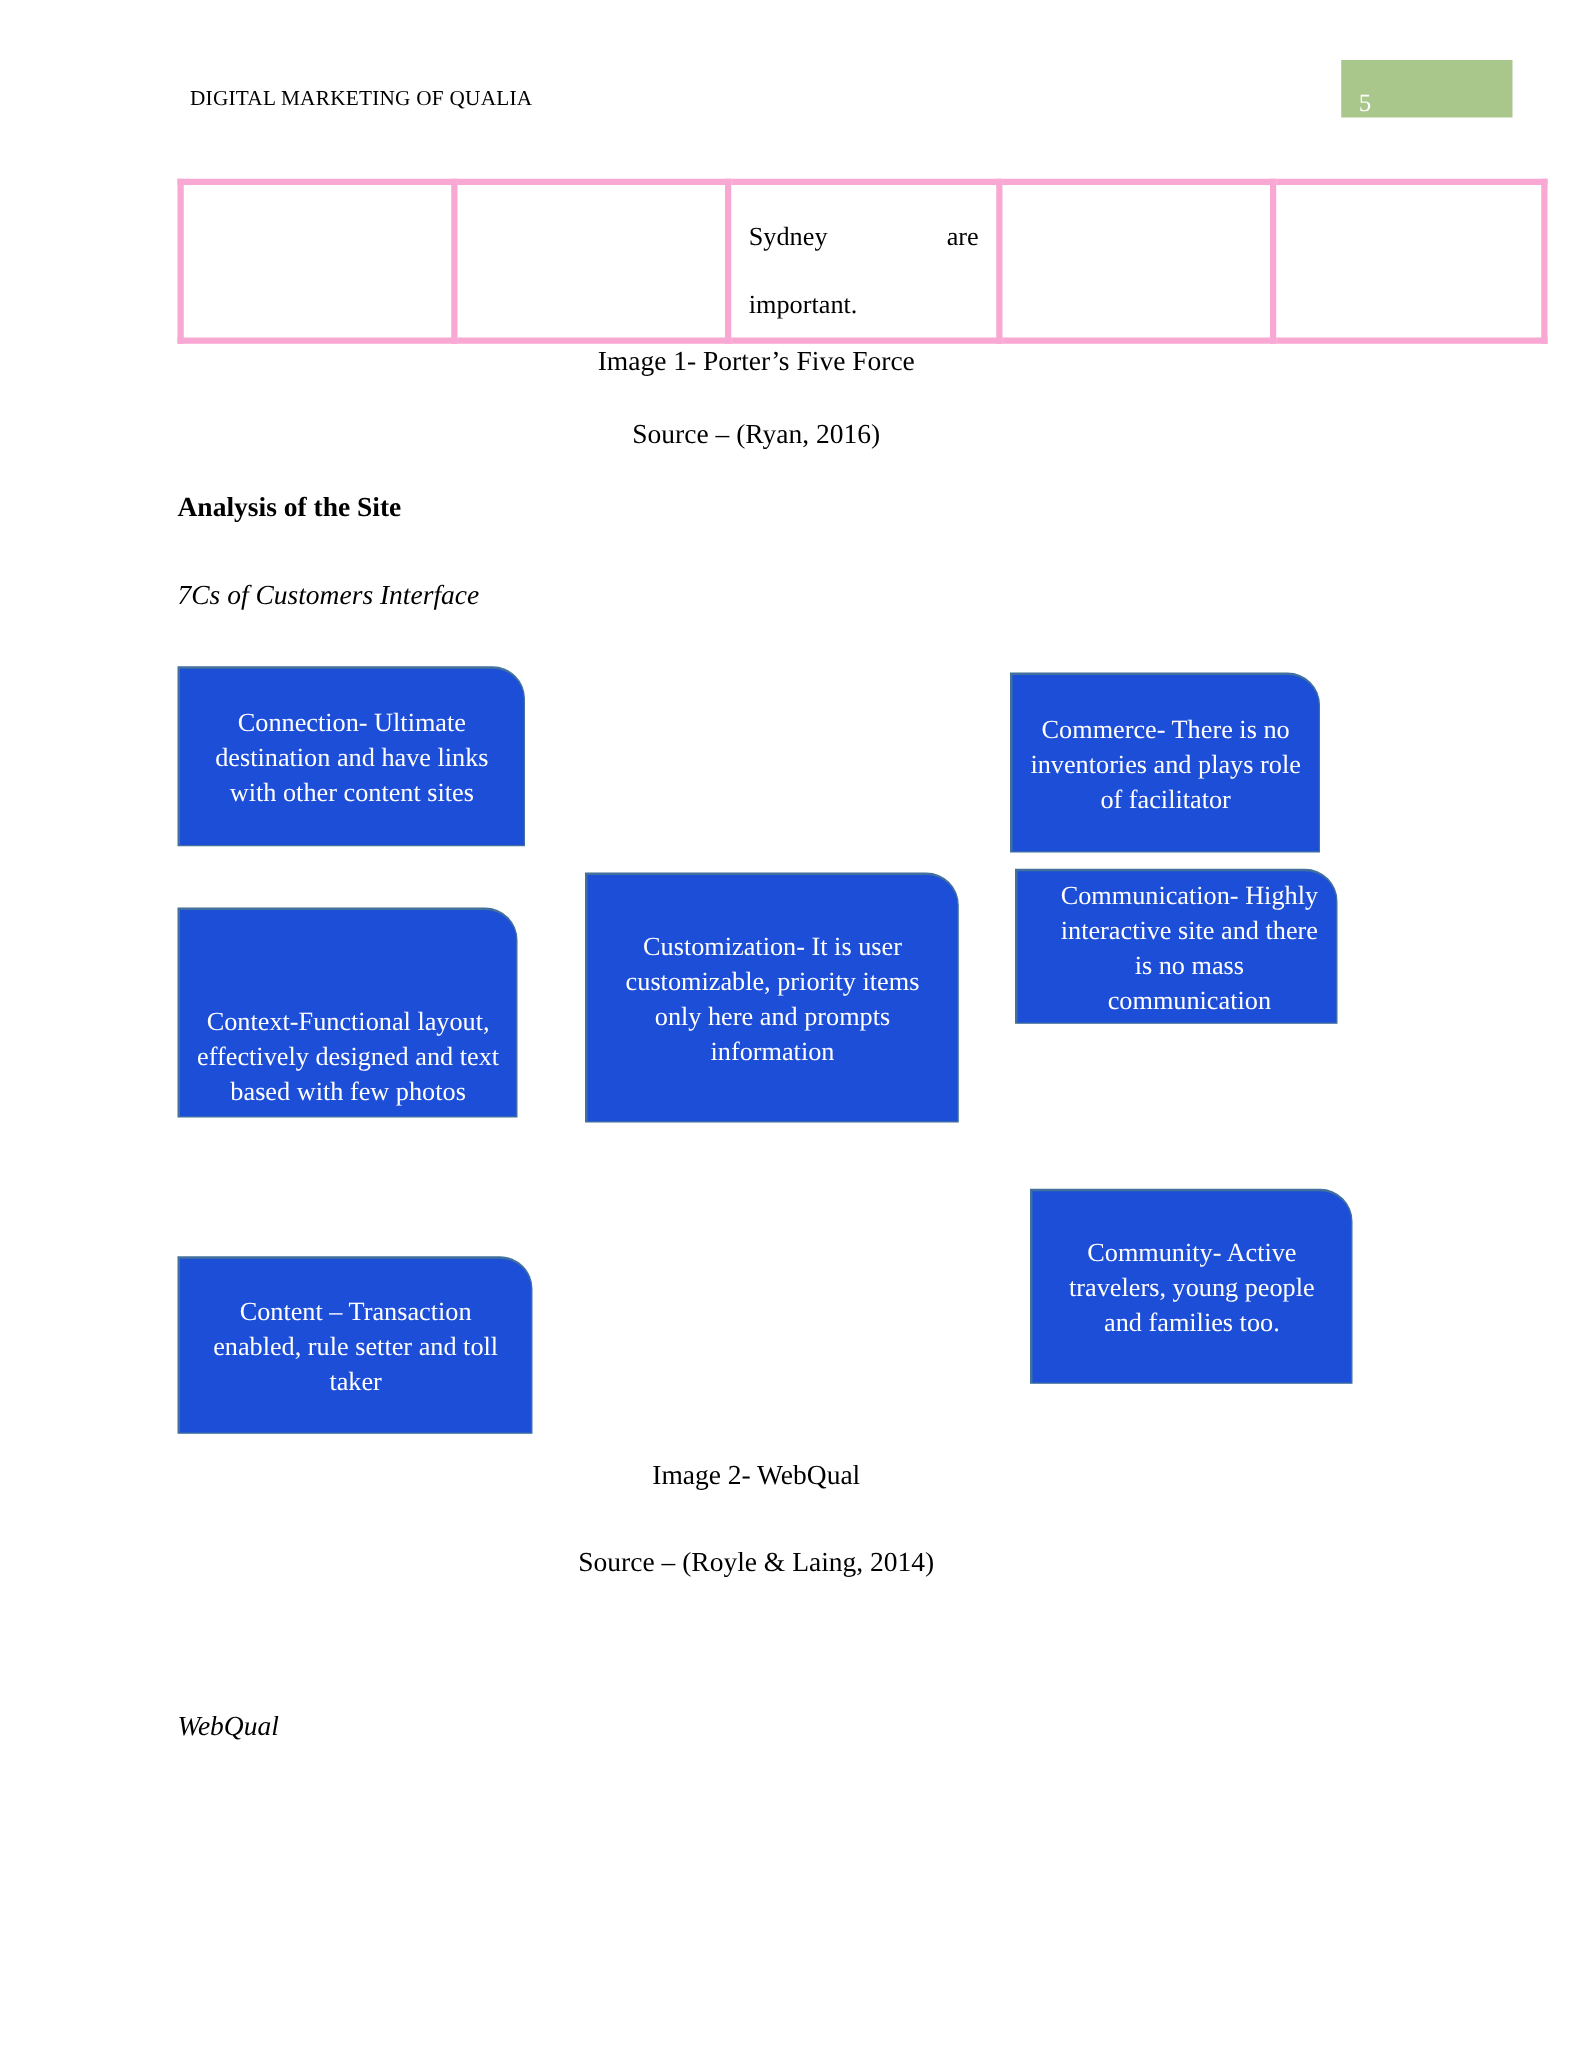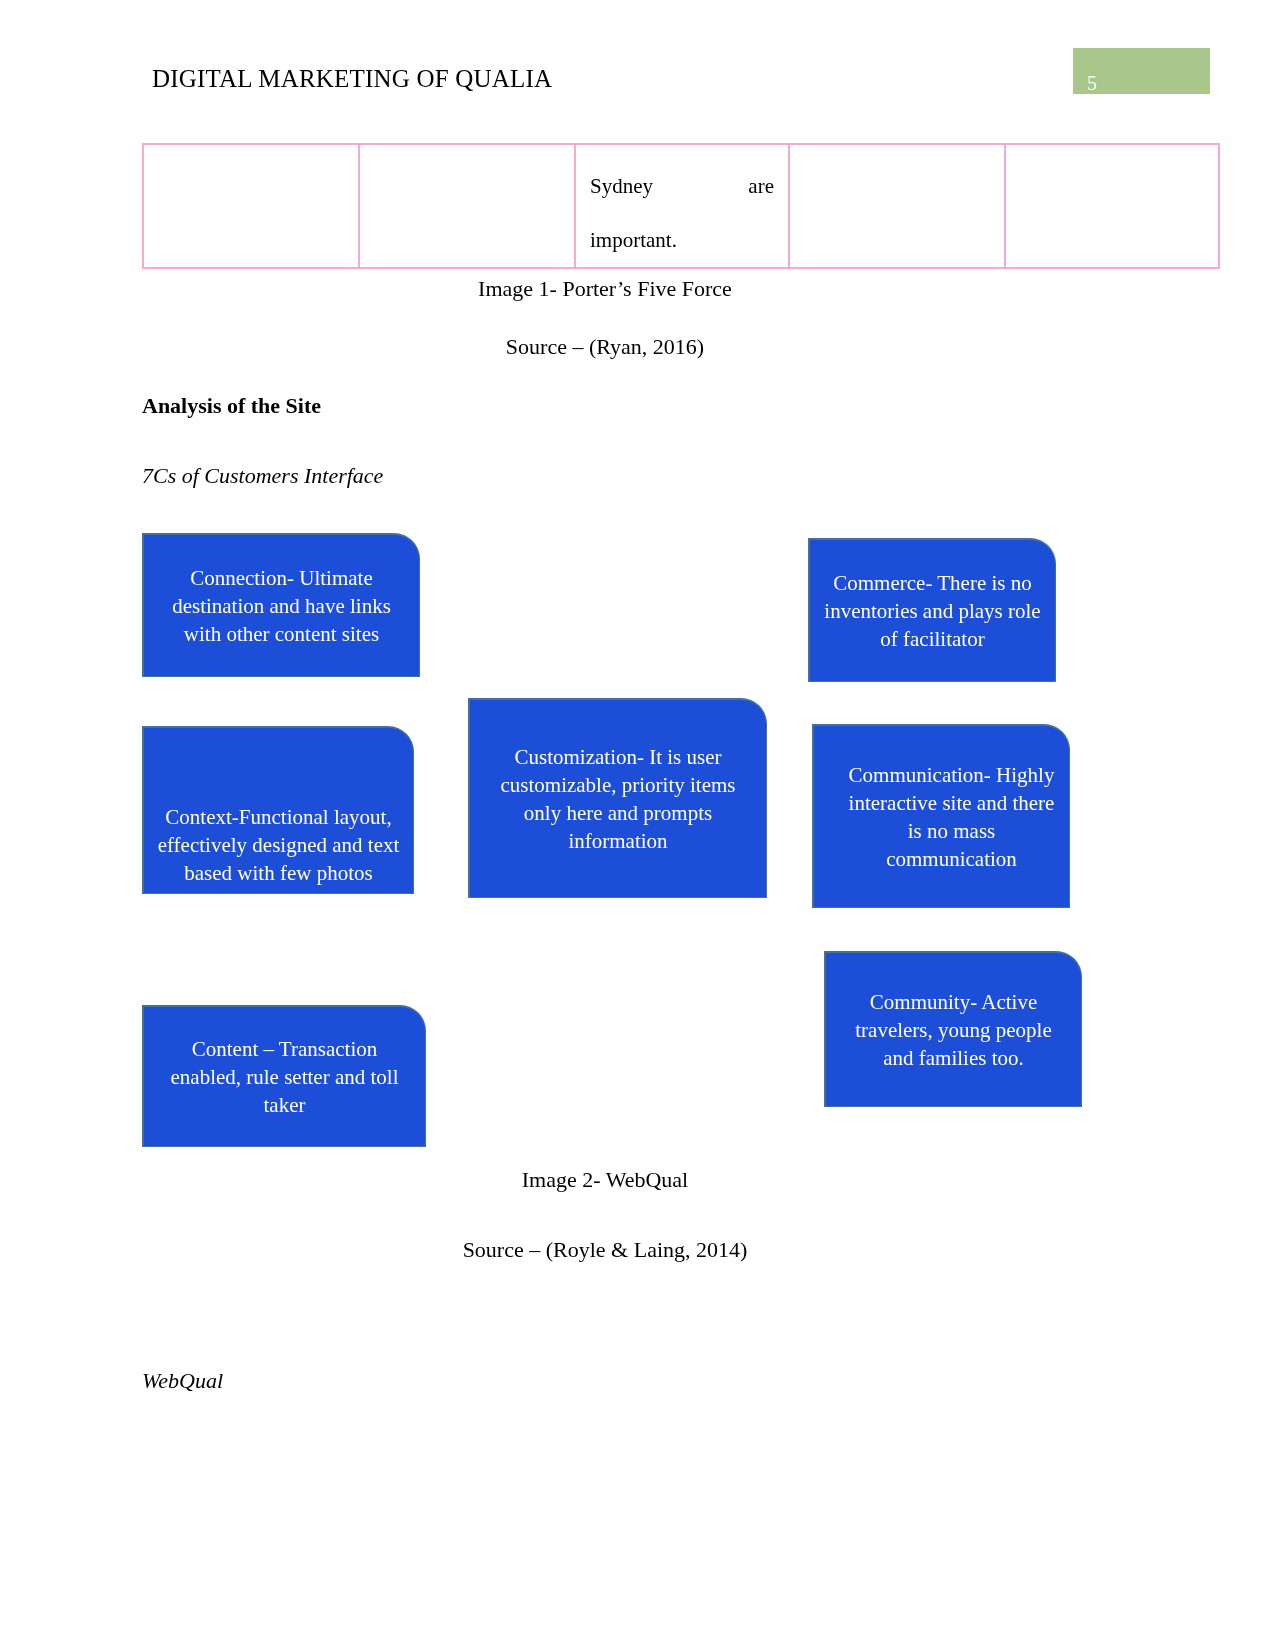--- a/index.html
+++ b/index.html
@@ -21,21 +21,21 @@
     position: absolute;
     top: 60px;
     left: 0;
     width: 1275px;
     height: 46px;
   }
   .header-title {
     position: absolute;
     left: 152px;
     top: 0;
-    font-size: 25px;
+    font-size: 17px;
     line-height: 38px;
     letter-spacing: 0.2px;
     white-space: nowrap;
   }
   .page-number-box {
     position: absolute;
     left: 1073px;
     top: -12px;
     width: 137px;
     height: 46px;
@@ -56,21 +56,21 @@
   .doc-table {
     position: absolute;
     left: 142px;
     top: 143px;
     width: 926px;
     height: 126px;
     border-collapse: collapse;
     table-layout: fixed;
   }
   .doc-table td {
-    border: 2px solid #f9a8d4;
+    border: 5px solid #f9a8d4;
     vertical-align: top;
     padding: 14px 14px 0 14px;
     font-size: 21px;
     line-height: 54px;
     text-align: justify;
     text-align-last: justify;
   }
   .col-a { width: 186px; }
   .col-b { width: 186px; }
   .col-c { width: 184px; }
@@ -138,21 +138,21 @@
     align-items: center;
     justify-content: center;
     padding: 6px 12px;
   }
   .cbox-text { display: block; width: 100%; }
 
   .box-connection    { left: 142px; top: 533px;  width: 278px; height: 144px; }
   .box-commerce      { left: 808px; top: 538px;  width: 248px; height: 144px; }
   .box-context       { left: 142px; top: 726px;  width: 272px; height: 168px; align-items: flex-end; }
   .box-customization { left: 468px; top: 698px;  width: 299px; height: 200px; }
-  .box-communication { left: 812px; top: 724px;  width: 258px; height: 184px; padding-left: 32px; }
+  .box-communication { left: 812px; top: 695px;  width: 258px; height: 124px; padding-left: 32px; }
   .box-content       { left: 142px; top: 977px;  width: 284px; height: 142px; margin-top: 28px; }
   .box-community     { left: 824px; top: 951px;  width: 258px; height: 156px; }
 </style>
 </head>
 <body>
 
 <div class="header">
   <div class="page-number-box"></div>
   <div class="header-title">DIGITAL MARKETING OF QUALIA</div>
   <div class="page-number">5</div>

